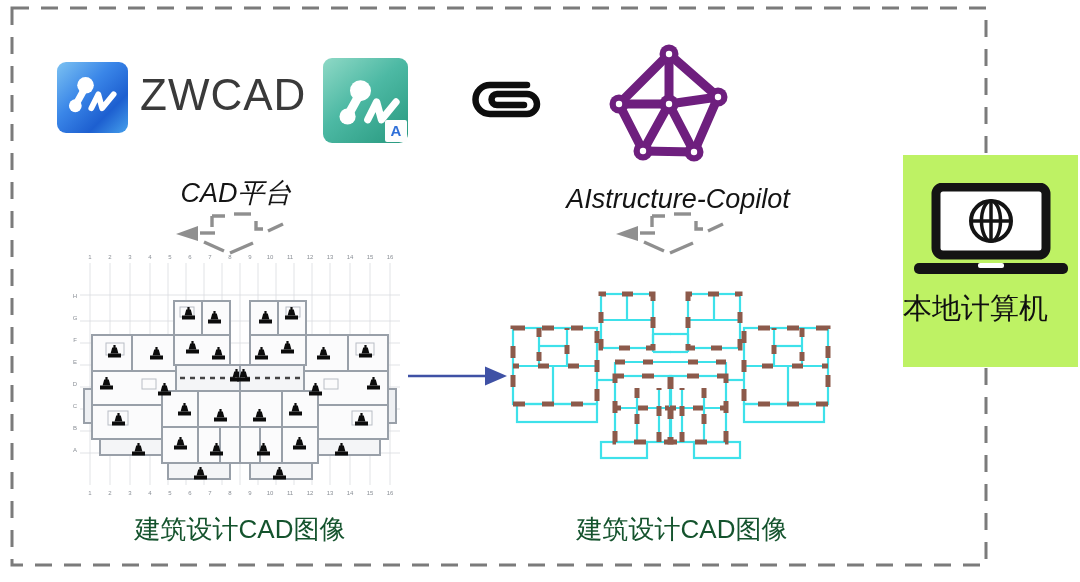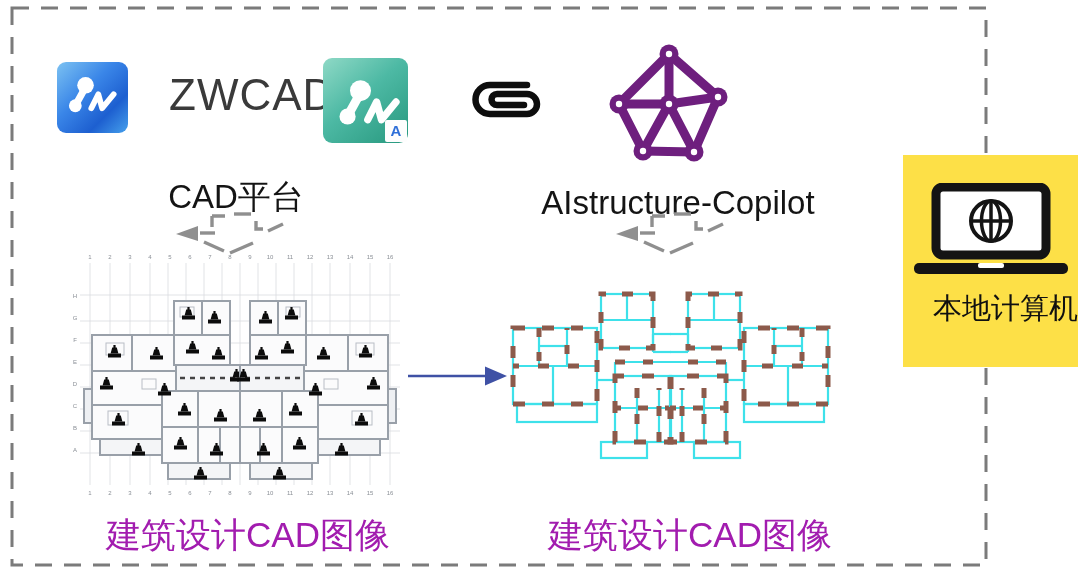--- a/index.html
+++ b/index.html
@@ -13,30 +13,30 @@
   #zwcad-icon{left:57px;top:62px;width:71px;height:71px;
     background:linear-gradient(135deg,#7cc2f2 0%,#3a86e8 40%,#1d5fd0 72%,#46a0ec 100%);}
   #zwcad-a-icon{left:323px;top:58px;width:85px;height:85px;
     background:linear-gradient(140deg,#8fd9c6 0%,#4db9a4 45%,#27987e 100%);}
   .logo-svg{width:100%;height:100%;display:block;}
   #zwcad-a-badge{position:absolute;right:1px;bottom:1px;width:22px;height:22px;
     background:#fdfdfd;color:#2f6fd8;font-weight:bold;font-size:15px;line-height:22px;
     text-align:center;border-radius:2px;}
   
   #zwcad-label{left:140px;top:70px;width:170px;font-size:44px;color:#3a3a3a;
-    letter-spacing:1px;z-index:2;margin-left:29px;}
-  .caption{font-size:33px;color:#141414;text-align:center;z-index:2;}
+    letter-spacing:1px;z-index:2;}
+  .caption{font-size:27px;color:#141414;text-align:center;z-index:2;font-style:italic;}
   #platform-caption{left:148px;top:175px;width:176px;}
   #copilot-caption{left:538px;top:184px;width:280px;}
-  .img-caption{font-size:35px;color:#a21caf;text-align:right;z-index:2;}
+  .img-caption{font-size:26px;color:#14532d;text-align:center;z-index:2;}
   #arch-caption{left:90px;top:512px;width:300px;}
   #struct-caption{left:532px;top:512px;width:300px;}
   
-  #computer-block{left:903px;top:155px;width:175px;height:212px;background:#fde047;
-    z-index:3;text-align:right;}
+  #computer-block{left:903px;top:155px;width:175px;height:212px;background:#bef264;
+    z-index:3;text-align:left;}
   #laptop-icon{margin:28px auto 0 auto;display:block;}
   #computer-caption{margin-top:14px;font-size:29px;color:#101010;}
   svg{display:block;}
   .decor{z-index:2;}
 </style>
 </head>
 <body>
 
 <svg id="frame" class="abs">
   <rect x="12" y="8" width="974" height="557" fill="none" stroke="#7b7b7b" stroke-width="3" stroke-dasharray="17 12"></rect>

